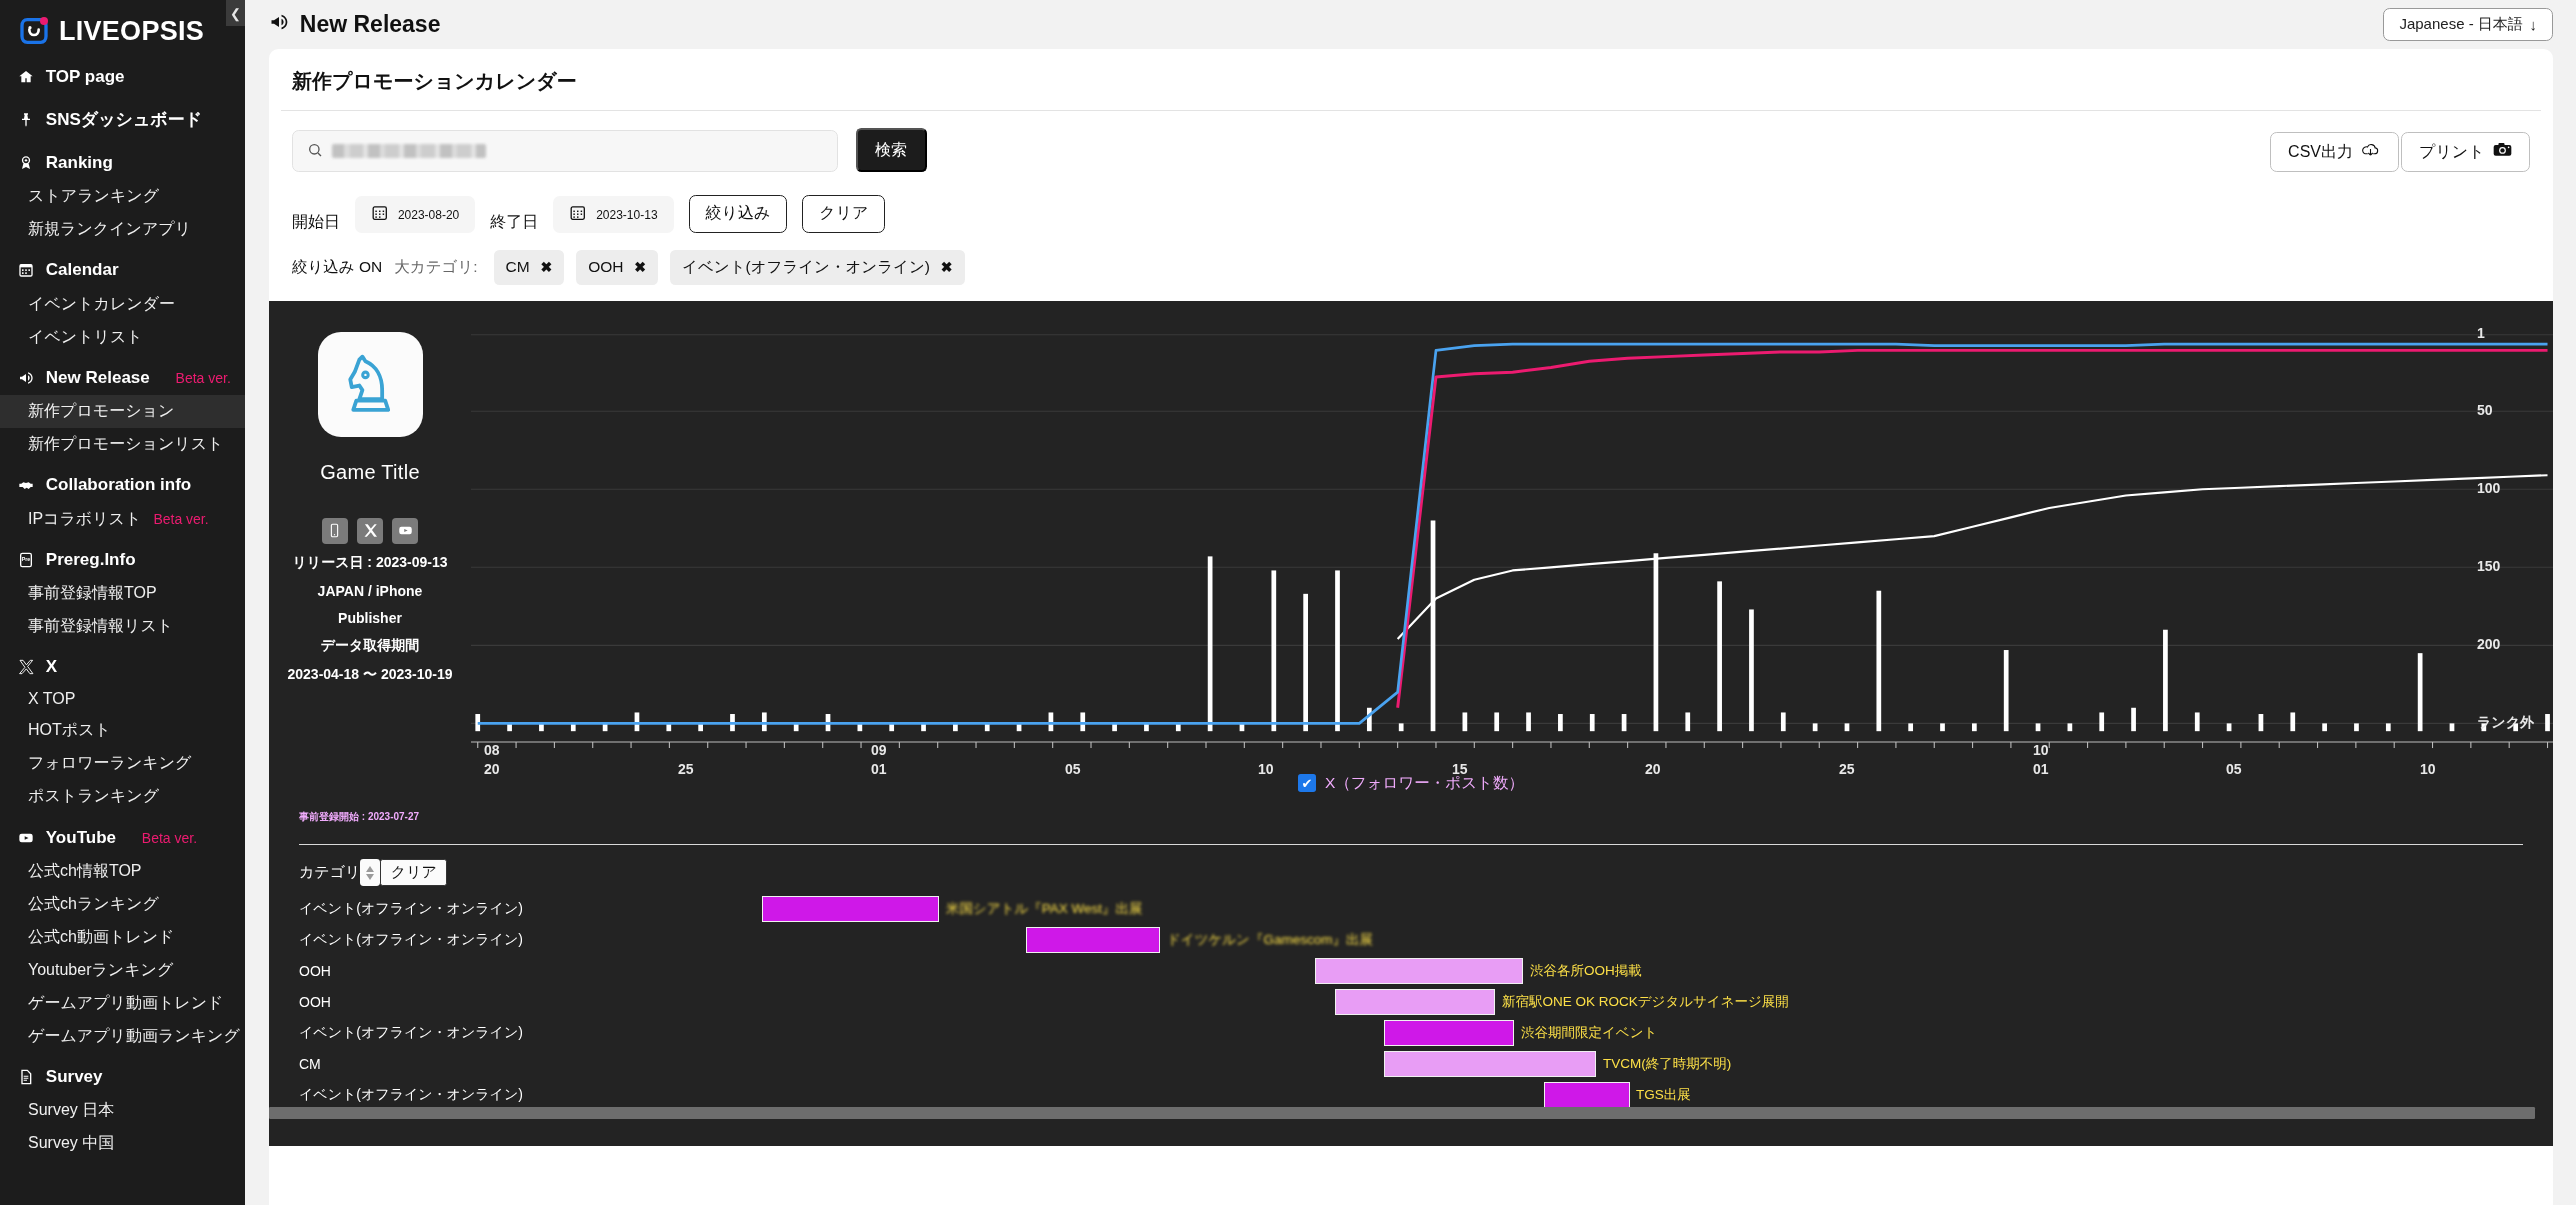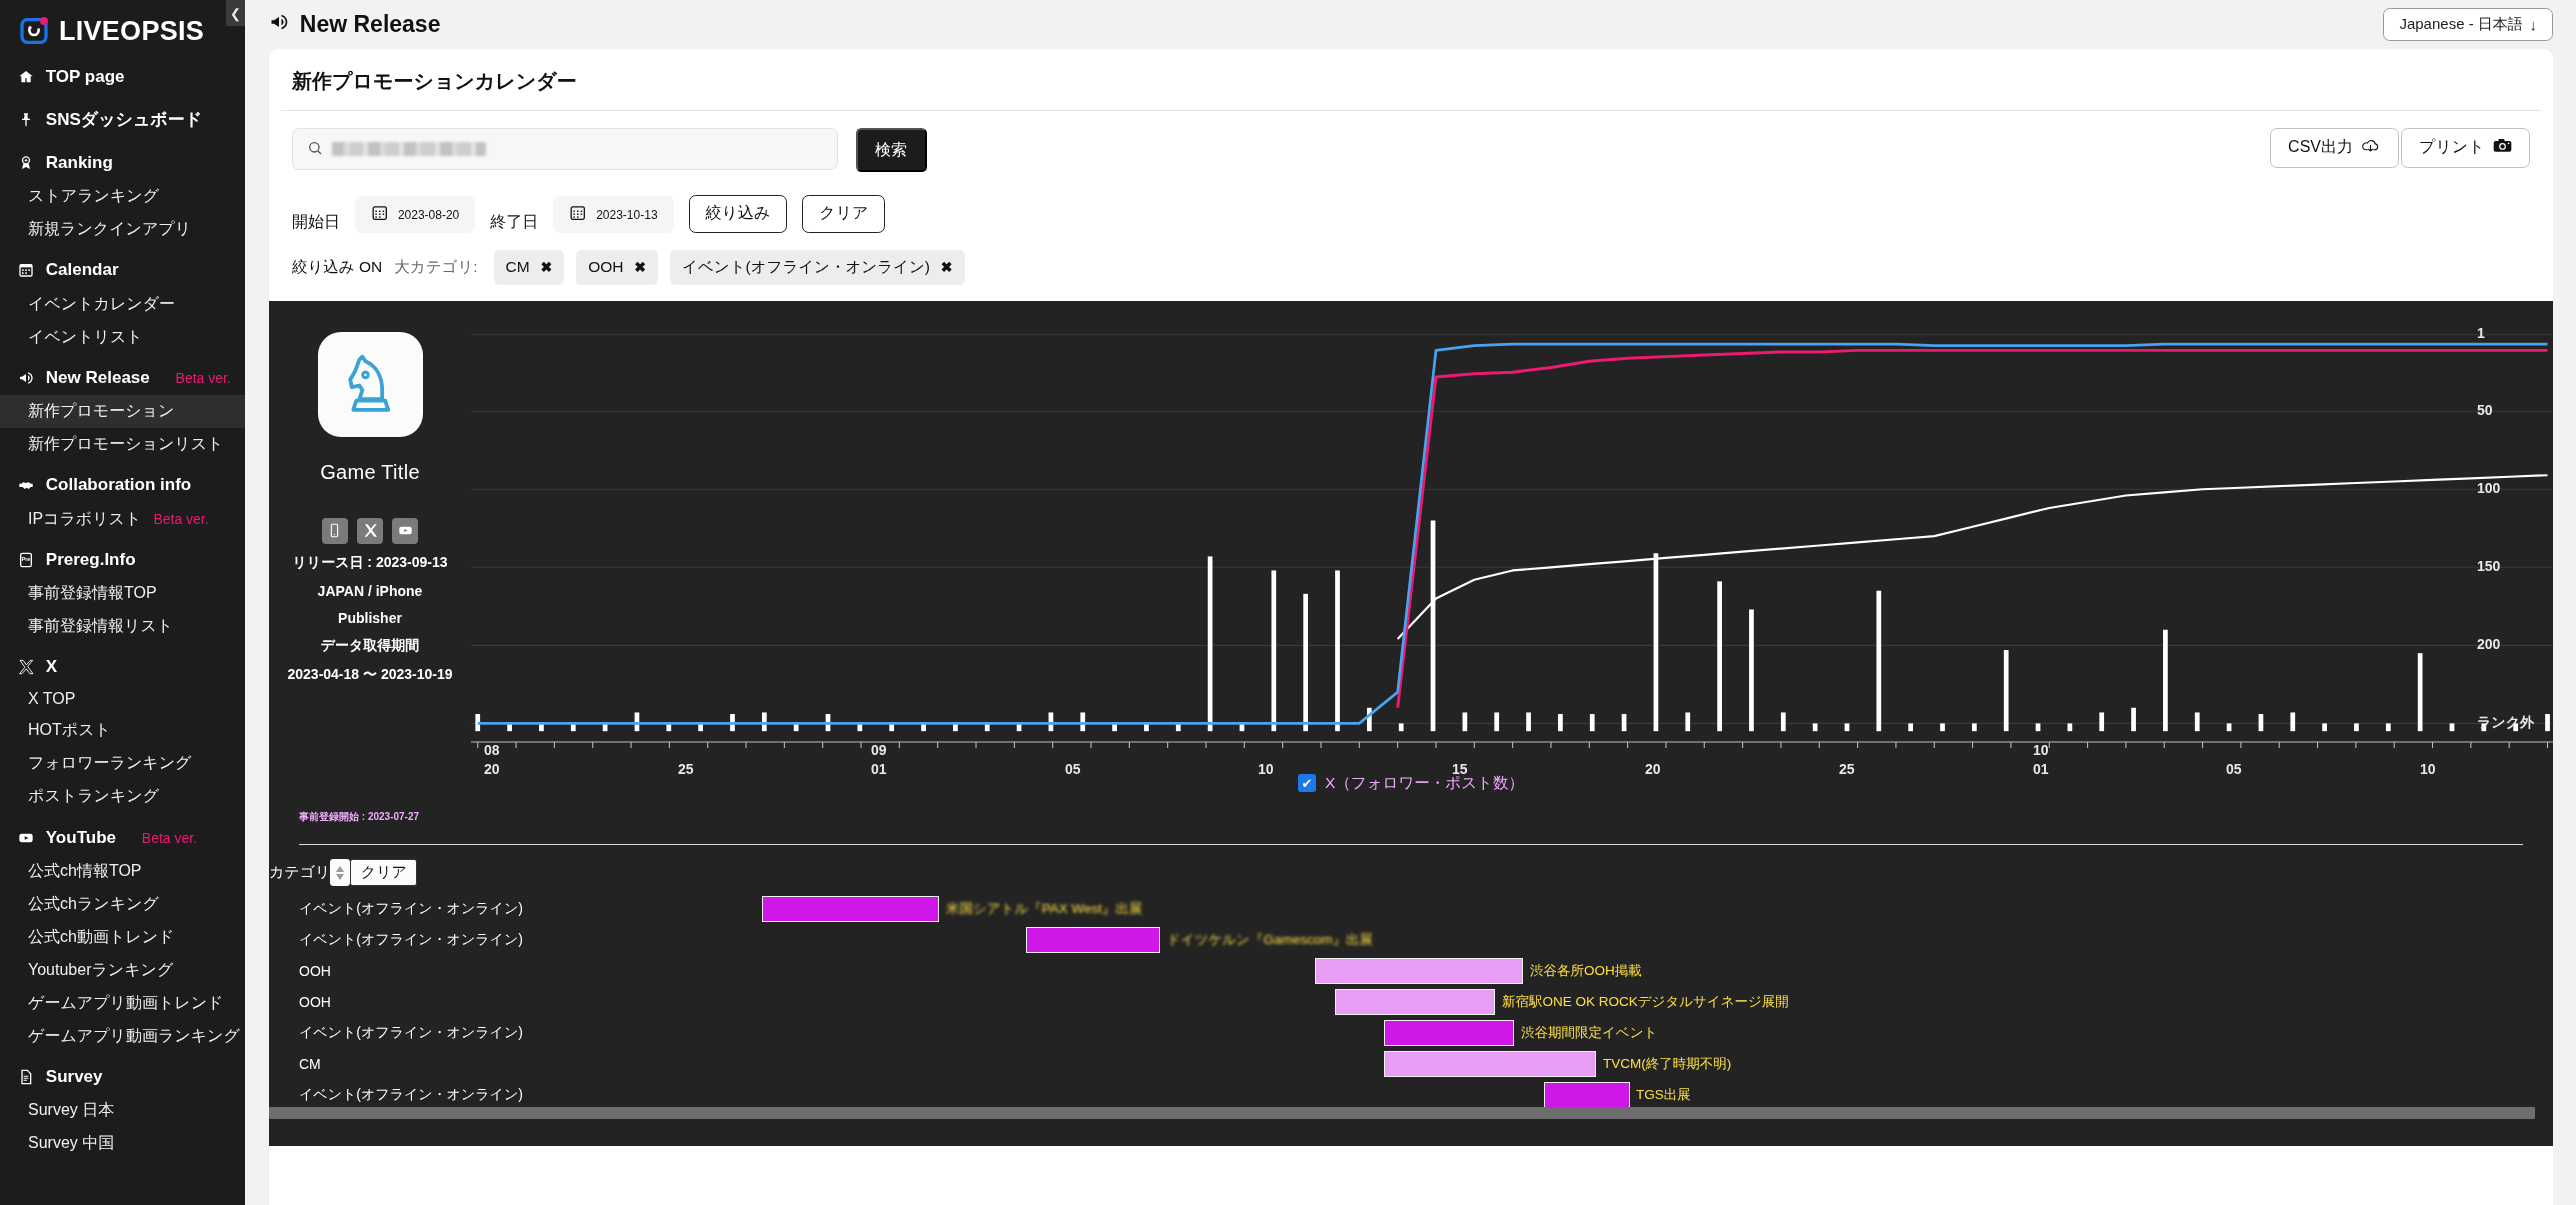--- a/index.html
+++ b/index.html
@@ -53,21 +53,21 @@
     padding: 6px 15px; font-size: 15px; color: #222; display: flex; align-items: center; gap: 6.7px;
   }
 
   .card {
     margin: 0 23px 0 24px; background: #fff; border-radius: 9.4px 9.4px 0 0;
     height: 1157px; position: relative; overflow: hidden;
   }
   .card-title { font-size: 20px; font-weight: 600; padding: 19px 0 15px 23px; color: #111; }
   .divider { height: 0.7px; background: #e3e3e3; margin: 0 12px; }
 
-  .searchrow { display: flex; align-items: flex-start; padding: 17.5px 23px 0 23px; }
+  .searchrow { display: flex; align-items: flex-end; padding: 17.5px 23px 0 23px; }
   .search-wrap {
     width: 546px; height: 42px; background: #f7f7f7; border: 0.7px solid #e2e2e2;
     border-radius: 6.7px; display: flex; align-items: center; padding: 0 13.5px; gap: 9.4px;
   }
   .search-wrap svg { width: 16px; height: 16px; stroke: #555; fill: none; stroke-width: 2; }
   .redacted {
     display: inline-block; height: 13.5px; width: 154px; border-radius: 2px;
     background: repeating-linear-gradient(90deg,#b8b8b8 0 12px,#d8d8d8 12px 17.5px,#c6c6c6 17.5px 31px,#e0e0e0 31px 36px);
     filter: blur(1.5px); opacity: .85;
   }
@@ -134,21 +134,21 @@
     display: flex; align-items: center; justify-content: center; gap: 9.4px;
   }
   .cbx { width: 17.5px; height: 17.5px; background: #1d78ea; border-radius: 2.7px; color: #fff;
          display: flex; align-items: center; justify-content: center; font-size: 13px; }
   .legend-txt { font-size: 15.5px; color: #f0abfc; }
 
   .prereg { position: absolute; top: 509px; left: 30px; font-size: 10px; font-weight: 600; color: #f0abfc; }
   .hr2 { position: absolute; top: 543px; left: 30px; right: 30px; height: 0.7px; background: #d9d9d9; }
 
   .gantt { position: absolute; top: 558px; left: 0; right: 0; }
-  .gantt-head { display: flex; align-items: center; }
+  .gantt-head { display: flex; align-items: center; padding-left: 30px; }
   .gantt-head .lbl { font-size: 15px; }
   .spin { width: 20px; height: 27px; background: #fbfbfb; border-radius: 3.4px; display: flex; flex-direction: column;
           align-items: center; justify-content: center; gap: 2px; }
   .spin i { width: 0; height: 0; border-left: 4.7px solid transparent; border-right: 4.7px solid transparent; }
   .spin i.up { border-bottom: 6px solid #9a9a9a; }
   .spin i.dn { border-top: 6px solid #9a9a9a; }
   .clearbtn { background: #fbfbfb; color: #111; border: 0.7px solid #333; border-radius: 2.7px; padding: 3.4px 9.4px; font-size: 15px; }
 
   .grow { position: relative; height: 31px; }
   .grow .rlabel { position: absolute; left: 30px; top: 50%; transform: translateY(-50%); font-size: 14px; white-space: nowrap; }

